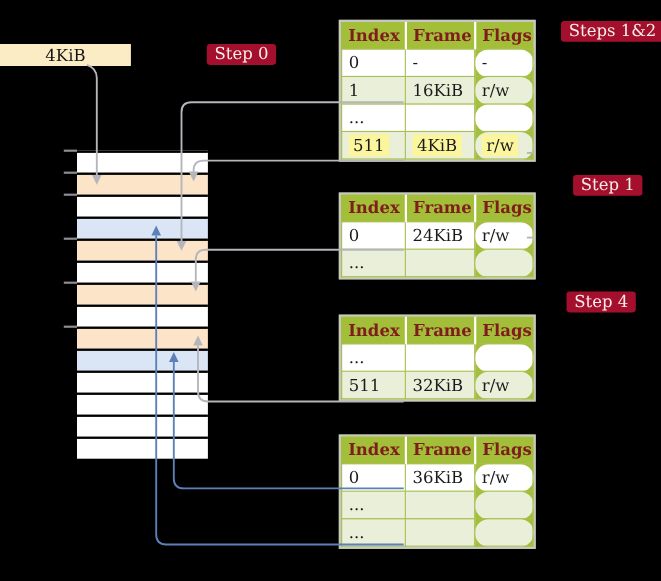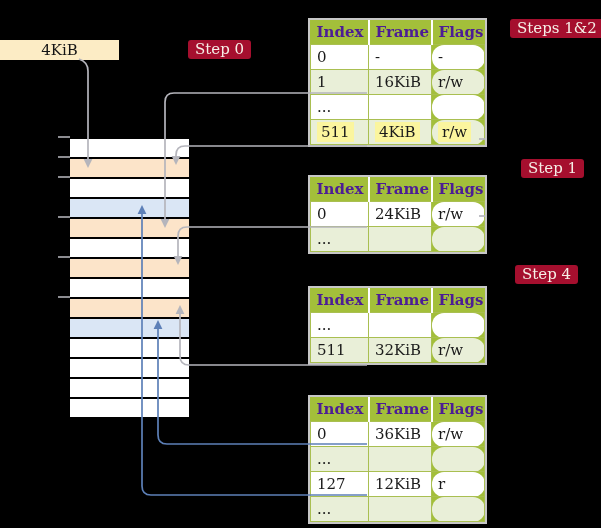--- a/index.html
+++ b/index.html
@@ -23,21 +23,21 @@
   .mem-row{height:18px;border-top:2px solid #000;}
   .mem-row.free{background:#ffffff;}
   .mem-row.page-table{background:#fce4c9;}
   .mem-row.mapped-page{background:#dae6f5;}
   .tick{position:absolute;left:58px;width:12px;height:2px;background:#8d8d92;}
 
   
   .ptable{position:absolute;left:308px;border:2px solid #c7c7c7;background:#a3bf3a;}
   #table-0{top:18px;} #table-1{top:175px;} #table-2{top:286px;} #table-3{top:395px;}
   .ptable table{border-collapse:collapse;font-size:15px;color:#1a1a1a;}
-  .ptable th{background:#a3bf3a;color:#4c1d95;font-weight:bold;text-align:left;
+  .ptable th{background:#a3bf3a;color:#7f1d1d;font-weight:bold;text-align:left;
     height:24px;padding:0 0 0 6px;font-size:15px;border-left:2px solid #fff;}
   .ptable th:first-child{border-left:none;}
   .ptable td{height:24px;padding:0 0 0 6px;background:#fff;border:1.6px solid #a9bf51;}
   .ptable tr.shaded td{background:#e9efd8;}
   .ptable th.c0,.ptable td.c0{width:51px;}
   .ptable th.c1,.ptable td.c1{width:55px;}
   .ptable th.c2,.ptable td.c2{width:46px;border-radius:12px;}
   .hl{background:#fbf59e;padding:1px 4px;}
 
   
@@ -176,25 +176,20 @@
           <tr>
             <td class="c0">0</td>
             <td class="c1">36KiB</td>
             <td class="c2">r/w</td>
           </tr>
           <tr class="shaded">
             <td class="c0">...</td>
             <td class="c1"></td>
             <td class="c2"></td>
           </tr>
-          <tr>
-            <td class="c0">127</td>
-            <td class="c1">12KiB</td>
-            <td class="c2">r</td>
-          </tr>
           <tr class="shaded">
             <td class="c0">...</td>
             <td class="c1"></td>
             <td class="c2"></td>
           </tr>
         </tbody>
       </table>
     </div>
 
   <svg id="connectors" width="601" height="528" viewBox="0 0 601 528">

